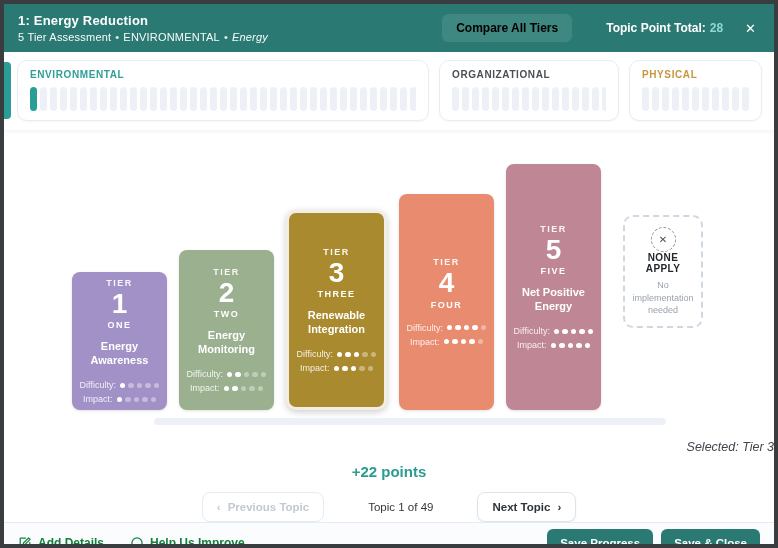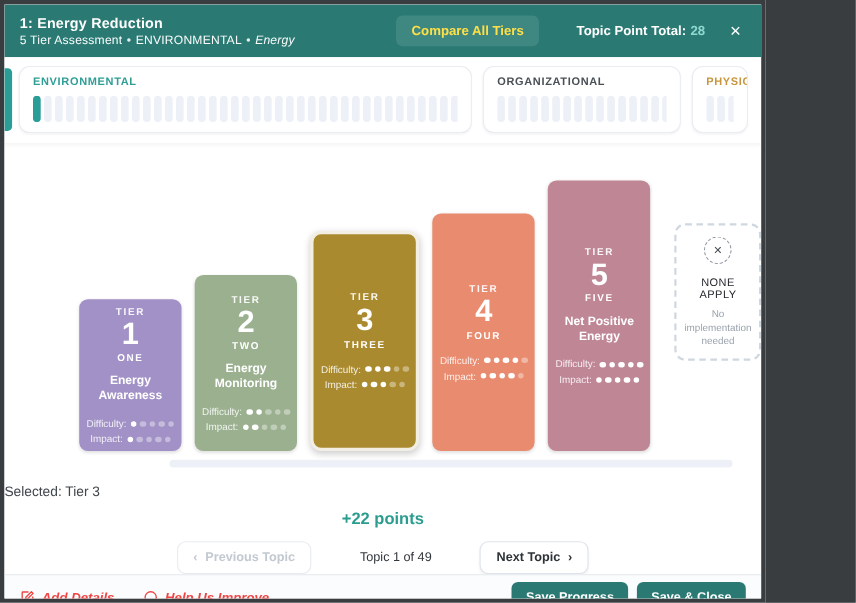--- a/index.html
+++ b/index.html
@@ -1,19 +1,19 @@
 <!DOCTYPE html>
 <html style="--teal: #2a7a73; --accent: #2a9d97; --points: #2a9d8f;"><head>
 <meta charset="utf-8">
 <style>
   * { box-sizing: border-box; margin: 0; padding: 0; }
   html,body { width: 778px; height: 548px; }
   body { font-family: "Liberation Sans", sans-serif; background: #3a3d40; }
   .frame {
-    width: 696px; height: 548px;
+    width: 778px; height: 548px;
     border: 4px solid #3a3d40;
     background: #ffffff;
     display: flex; flex-direction: column;
     overflow: hidden;
   }
 
   
   .header {
     height: 48px; flex: 0 0 48px;
     background: var(--teal, #2a7a73);
@@ -21,21 +21,21 @@
     padding: 0 14px; color: #fff;
   }
   .header-left { display: flex; flex-direction: column; gap: 3px; }
   .h-title { font-size: 13px; font-weight: 700; letter-spacing: .2px; }
   .h-sub { font-size: 11px; opacity: .97; letter-spacing: .2px; }
   .h-sub .sep { margin: 0 4px; opacity: .9; }
   .h-sub .topic { font-style: italic; }
   .header-right { margin-left: auto; display: flex; align-items: center; gap: 18px; }
   .compare-btn {
     background: rgba(255,255,255,.10);
-    color: #fde047; font-size: 12px; font-weight: 600;
+    color: #000000; font-size: 12px; font-weight: 600;
     padding: 7px 14px; border: none; border-radius: 6px; cursor: pointer;
   }
   .points { font-size: 12px; font-weight: 600; color: #fff; margin-left: 16px; }
   .points .val { color: #8fd8d0; margin-left: 4px; }
   .close-x { font-size: 13px; color: #fff; cursor: pointer; padding: 2px 4px; }
 
   
   .categories {
     flex: 0 0 66px;
     display: flex; align-items: stretch;
@@ -98,50 +98,50 @@
     border: 2px dashed #cfd7e0; border-radius: 10px;
     background: #fff; text-align: center;
     padding: 10px 5px 9px; cursor: pointer;
   }
   .none-circle {
     width: 25px; height: 25px; margin: 0 auto;
     border: 1.5px dashed #8d959e; border-radius: 50%;
     display: flex; align-items: center; justify-content: center;
     color: #4a4f55; font-size: 10px;
   }
-  .none-title { font-size: 10px; font-weight: 400; color: #23272c; letter-spacing: .4px; margin-top: 12px; }
+  .none-title { font-size: 10px; font-weight: 700; color: #23272c; letter-spacing: .4px; margin-top: 0; }
   .none-sub { font-size: 9px; color: #9aa3ad; line-height: 1.4; margin-top: 5px; }
 
   .scroll-track {
     height: 7px; width: 512px; margin: 8px 0 0 150px;
     background: #edf1f7; border-radius: 4px;
   }
 
-  .selected-line { text-align: left; font-size: 12.5px; color: #41464c; margin-top: 15px; }
+  .selected-line { text-align: right; font-size: 12.5px; color: #41464c; margin-top: 15px; font-style: italic; }
   .points-line { text-align: center; font-size: 15px; font-weight: 700; color: var(--points, #2a9d8f); margin-top: 9px; }
 
   
   .nav-row { display: flex; align-items: center; justify-content: center; gap: 44px; margin-top: 12px; }
   .nav-btn {
     font-family: inherit; background: #fff;
     border: 1px solid #e8ebf0; border-radius: 8px;
     padding: 8px 14px; font-size: 11.5px; font-weight: 600;
     display: flex; align-items: center; gap: 7px; cursor: pointer;
   }
   .nav-btn.prev { color: #c3c9d1; }
   .nav-btn.next { color: #2e3338; border-color: #dfe4ea; box-shadow: 0 1px 2px rgba(16,24,40,.05); }
   .nav-pos { font-size: 11.5px; color: #33383d; }
 
   
   .footer {
     flex: 0 0 40px; border-top: 1px solid #e7eaee; background: #fbfcfd;
     display: flex; align-items: center; padding: 0 14px; gap: 26px;
     margin-top: auto;
   }
-  .foot-link { display: flex; align-items: flex-start; gap: 6px; font-size: 12px; font-weight: 600; color: #ef4444; cursor: pointer; font-style: italic; }
+  .foot-link { display: flex; align-items: flex-start; gap: 6px; font-size: 12px; font-weight: 600; color: #15803d; cursor: pointer; }
   .foot-link svg { display: block; }
   .footer-right { margin-left: auto; display: flex; gap: 8px; }
   .save-btn {
     font-family: inherit; background: var(--teal, #2a7a73); color: #fff;
     border: none; border-radius: 6px; padding: 8px 13px;
     font-size: 11.5px; font-weight: 700; cursor: pointer;
   }
 </style>
 </head>
 <body>
@@ -302,20 +302,21 @@
               <span class="dot"></span>
               <span class="dot"></span>
               <span class="dot"></span>
             </span>
           </div>
         </div>
         <div class="tier-card selected" style="background: rgb(170, 138, 46); height: 200px;">
           <div class="t-tier">TIER</div>
           <div class="t-num">3</div>
           <div class="t-word">THREE</div>
+          <div class="t-name">Renewable Integration</div>
           <div class="t-stat">
             <span class="t-stat-label">Difficulty:</span>
             <span class="dots">
               <span class="dot filled"></span>
               <span class="dot filled"></span>
               <span class="dot filled"></span>
               <span class="dot"></span>
               <span class="dot"></span>
             </span>
           </div>

